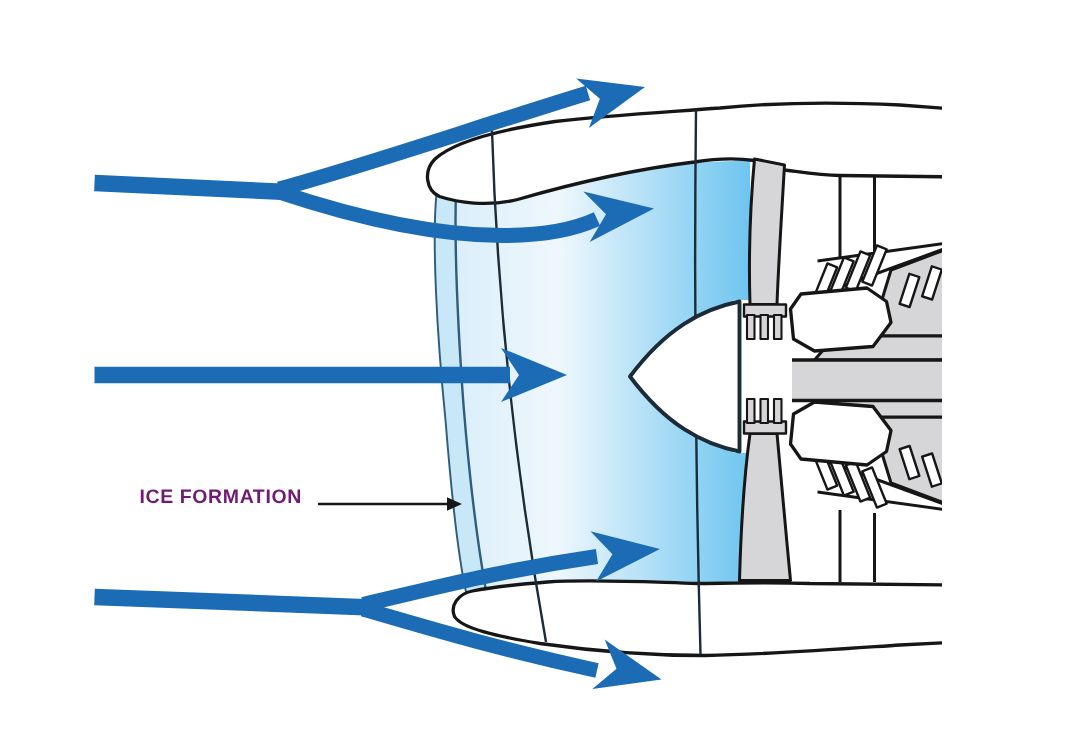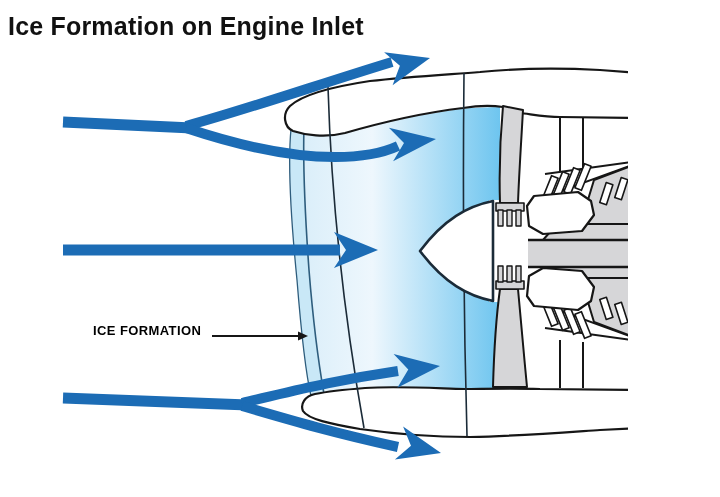--- a/index.html
+++ b/index.html
@@ -2,21 +2,21 @@
 <html><head>
 <meta charset="utf-8">
 <style>
   html,body{margin:0;padding:0;background:#fff;}
   #stage{position:relative;width:720px;height:497px;background:#fff;overflow:hidden;
          font-family:"Liberation Sans", sans-serif;}
   #stage svg{position:absolute;left:0;top:0;}
   .title{position:absolute;left:8px;top:12px;font-size:25px;font-weight:bold;
          color:#111;letter-spacing:.2px;white-space:nowrap;}
   .callout{position:absolute;left:93px;top:322px;font-size:13px;font-weight:bold;
-           color:#000000;line-height:17px;letter-spacing:.4px;white-space:nowrap;}
+           color:#701a75;line-height:17px;letter-spacing:.4px;white-space:nowrap;}
 </style>
 </head>
 <body>
 
 <div id="stage">
 
   <svg width="720" height="497" viewBox="0 0 720 497">
     <defs>
       <linearGradient id="gInlet" x1="0" y1="0" x2="1" y2="0">
         <stop offset="0" stop-color="#d8edf9"></stop>
@@ -146,18 +146,17 @@
         <polygon points="441,453 403.1,426.4 411,445.8 394.9,459.4"></polygon>
       </g>
     </g>
 
     <g>
       <path d="M212,336 L299,336" fill="none" stroke="#161616" stroke-width="1.8"></path>
       <polygon points="308,336 298,331.5 298,340.5" fill="#161616"></polygon>
     </g>
   </svg>
 
-  <div class="title">Ice Formation on Engine Inlet</div>
 
   <div class="callout">
     <div>ICE FORMATION</div>
   </div>
 </div>
 
 </body></html>

